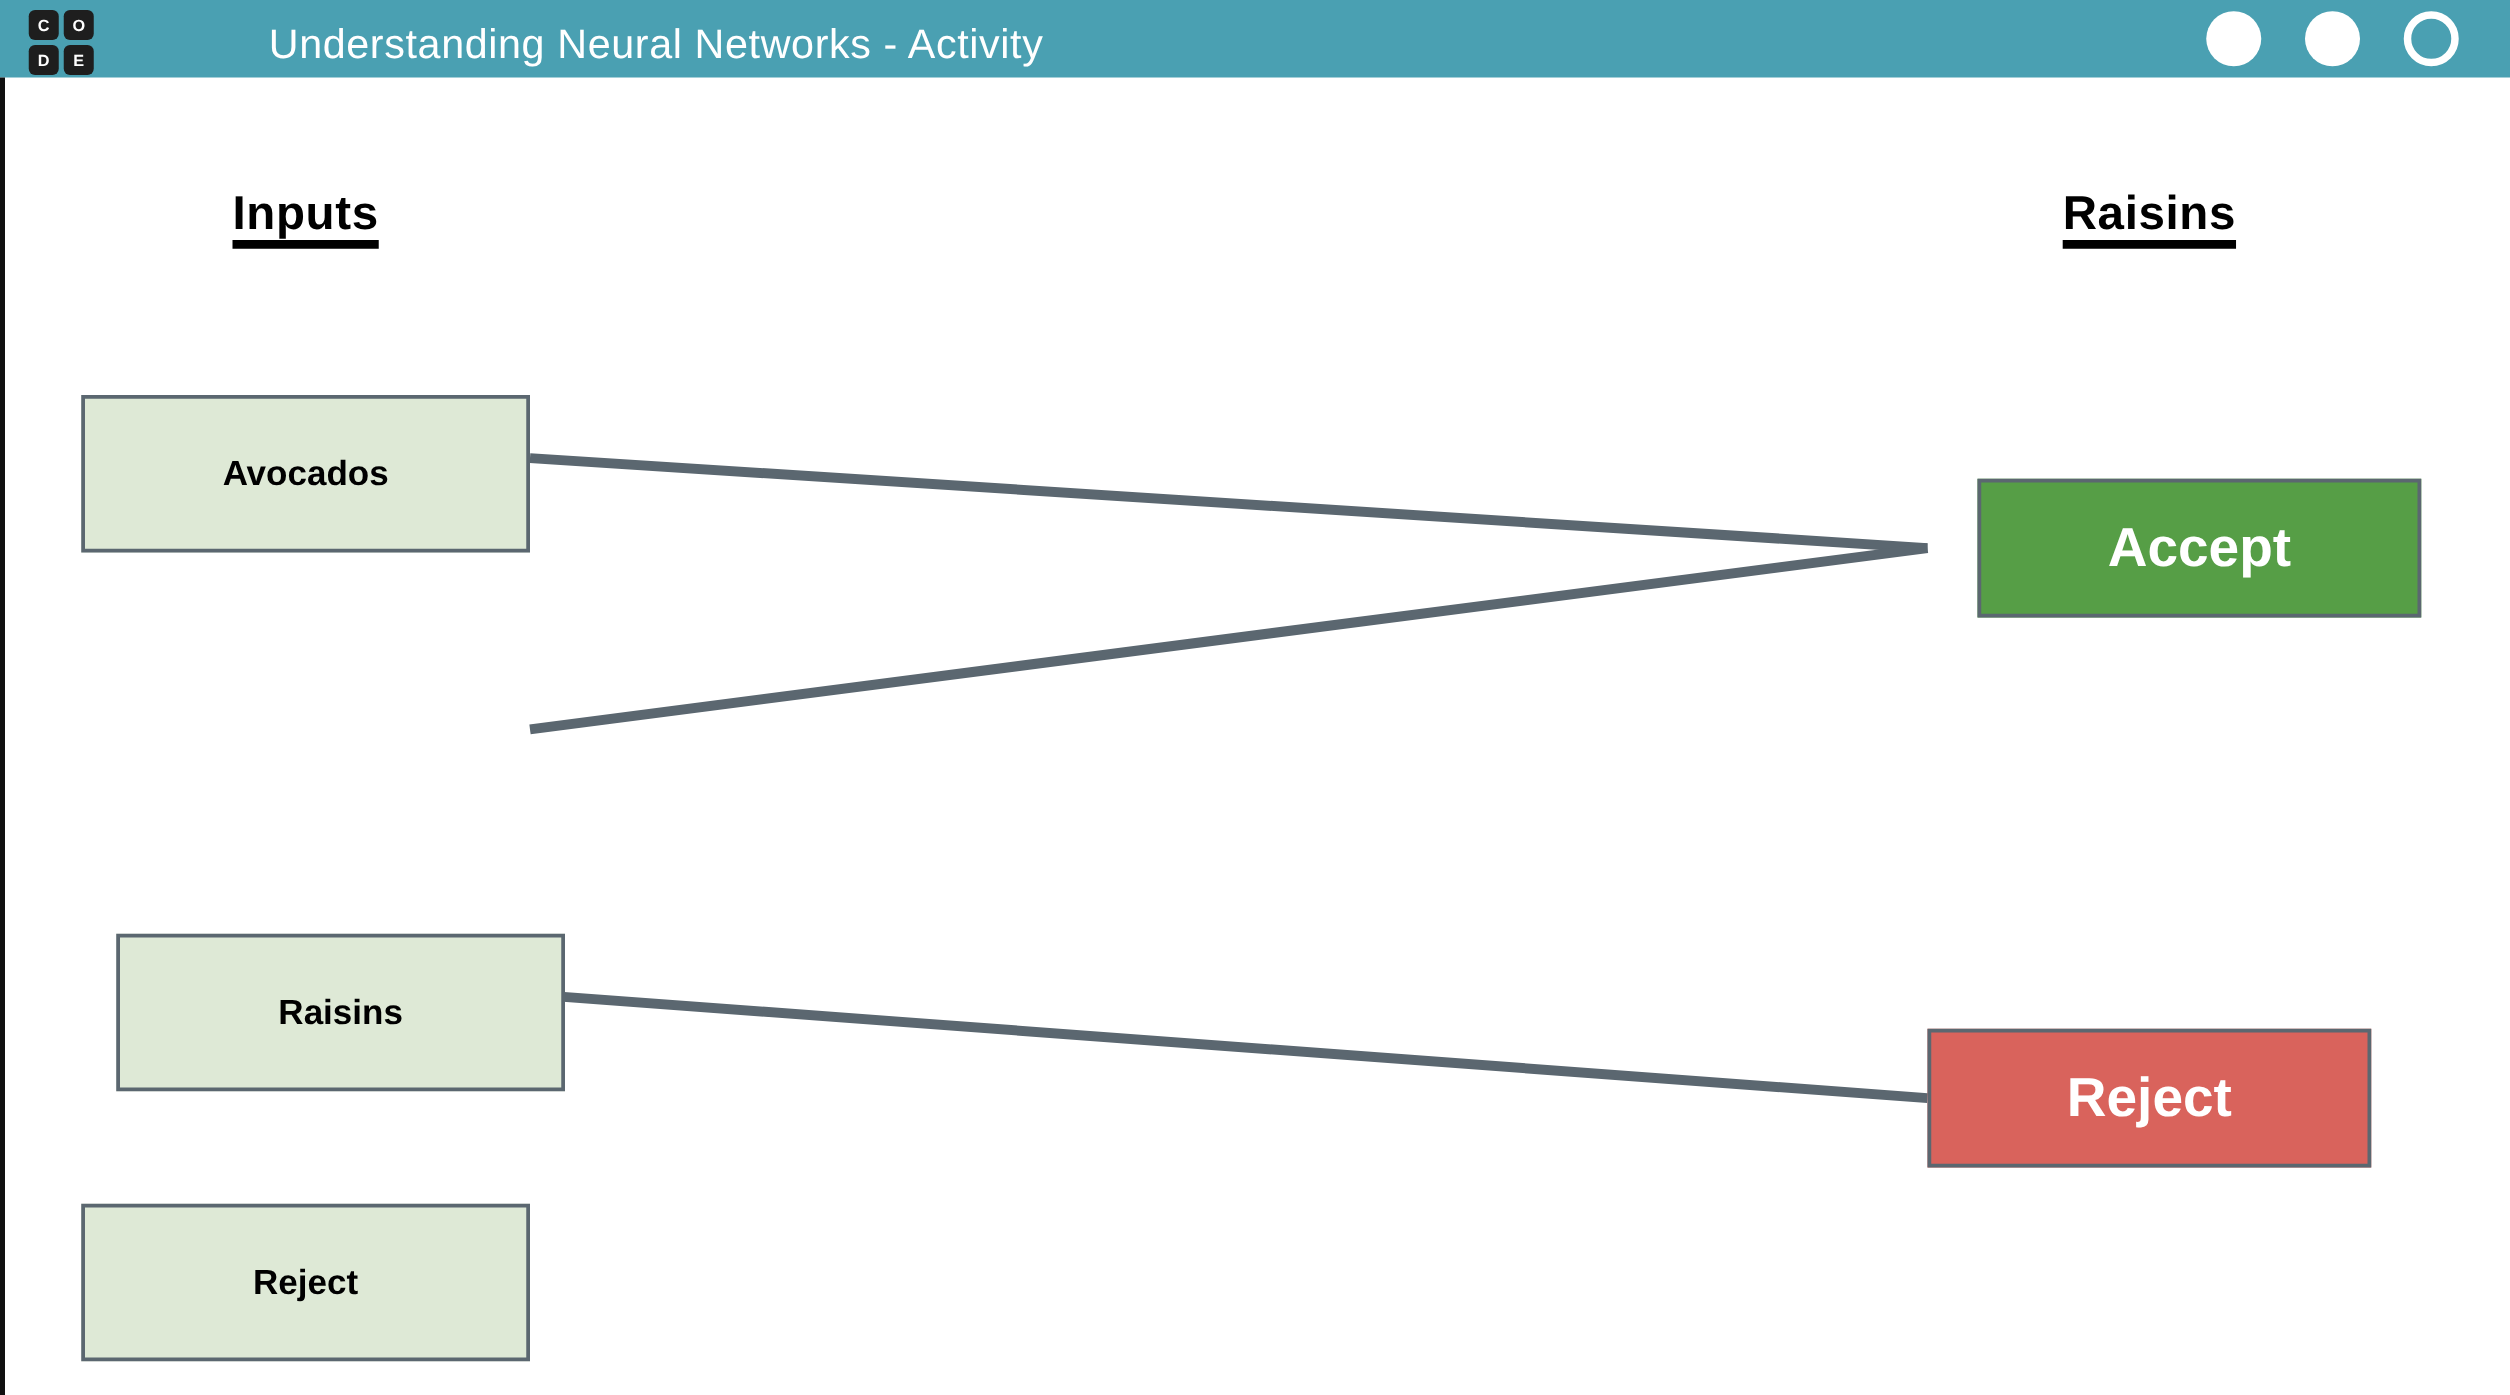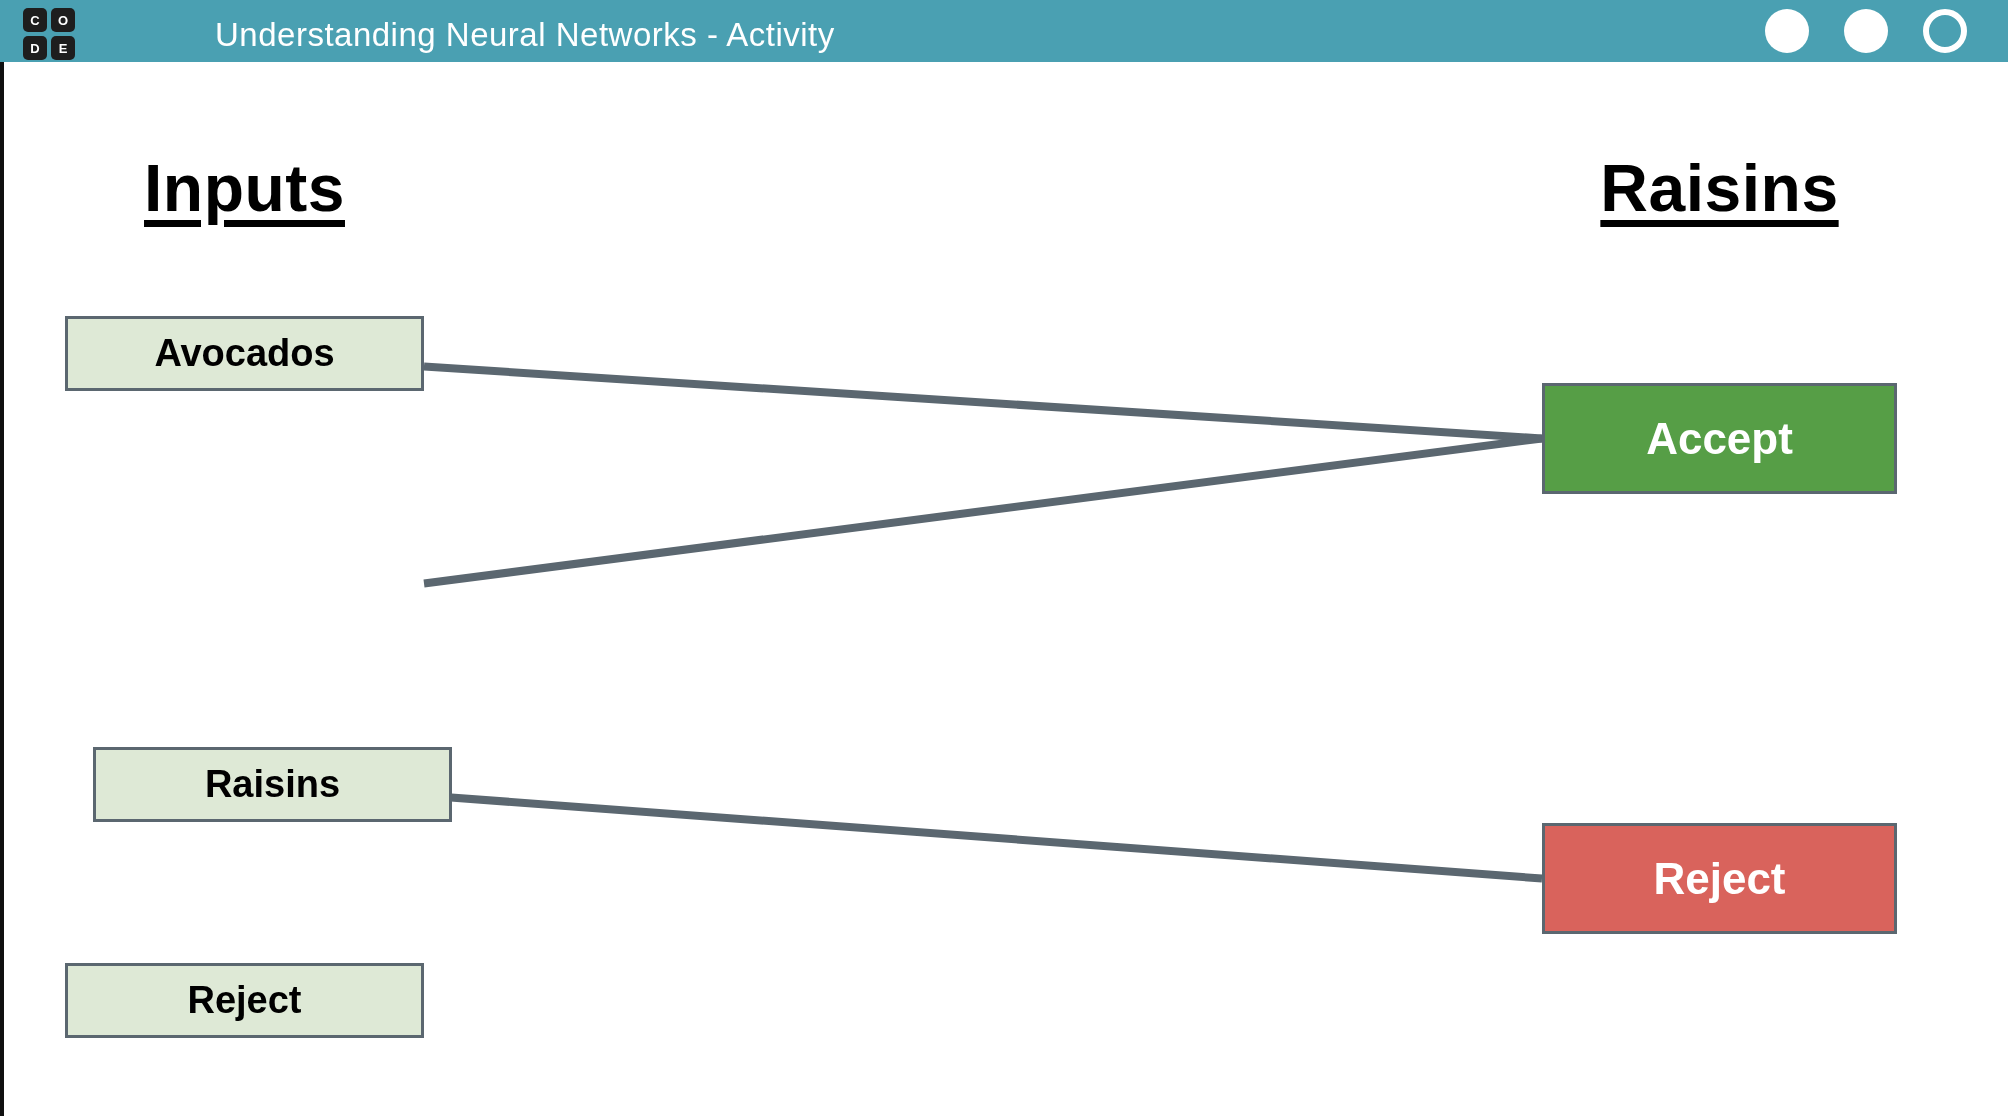--- a/index.html
+++ b/index.html
@@ -77,21 +77,21 @@
     left: 0; top: 62px; bottom: 0;
     width: 4px;
     background: #101010;
   }
 
   
   .col-heading {
     position: absolute;
     top: 150px;
     text-align: center;
-    font-size: 66px;
+    font-size: 38px;
     font-weight: 800;
     color: var(--heading-text, #000000);
     text-decoration-line: underline;
     text-decoration-thickness: 7px;
     text-underline-offset: 9px;
     letter-spacing: 0.5px;
   }
   .inputs-heading  { left: 65px;  width: 359px; }
   .outputs-heading { left: 1542px; width: 355px; }
 
@@ -99,44 +99,44 @@
     position: absolute;
     box-sizing: border-box;
     display: flex;
     align-items: center;
     justify-content: center;
     font-weight: 800;
   }
   .input-box {
     left: 65px;
     width: 359px;
-    height: 75px;
+    height: 126px;
     background: var(--input-box-bg, #dee9d6);
     border: 3px solid var(--box-border, #5b6770);
     color: #000000;
-    font-size: 38px;
+    font-size: 28px;
     cursor: pointer;
   }
   .output-box {
     left: 1542px;
     width: 355px;
     height: 111px;
     border: 3px solid var(--box-border, #5b6770);
     color: #ffffff;
     font-size: 44px;
     cursor: pointer;
   }
   .output-box.accept { background: var(--accept-bg, #569e46); }
   .output-box.reject { background: var(--reject-bg, #d9635c); }
 
   .input-box.pos-0 { top: 316px; }
   .input-box.pos-1 { top: 533px; }
   .input-box.pos-2 { top: 747px; margin-left: 28px; }
   .input-box.pos-3 { top: 963px; }
-  .output-box.pos-0 { top: 383px; }
+  .output-box.pos-0 { top: 383px; margin-left: 40px; }
   .output-box.pos-1 { top: 823px; }
 
   .connections-layer {
     position: absolute;
     left: 0; top: 0;
     width: 2008px;
     height: 1116px;
     pointer-events: none;
   }
   .conn-line {

